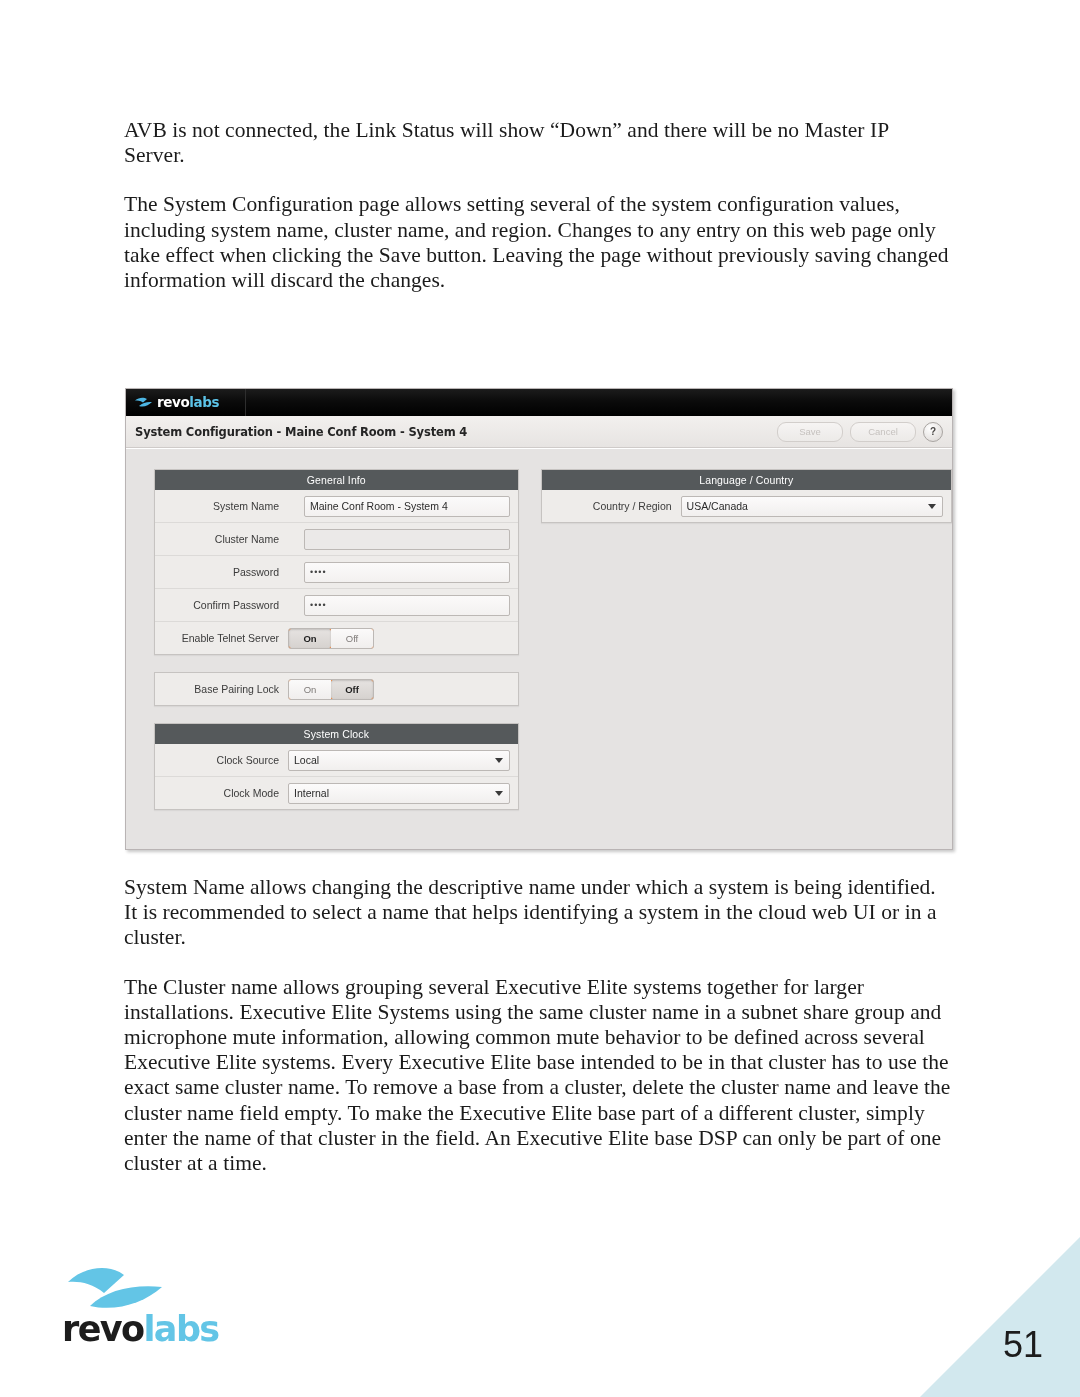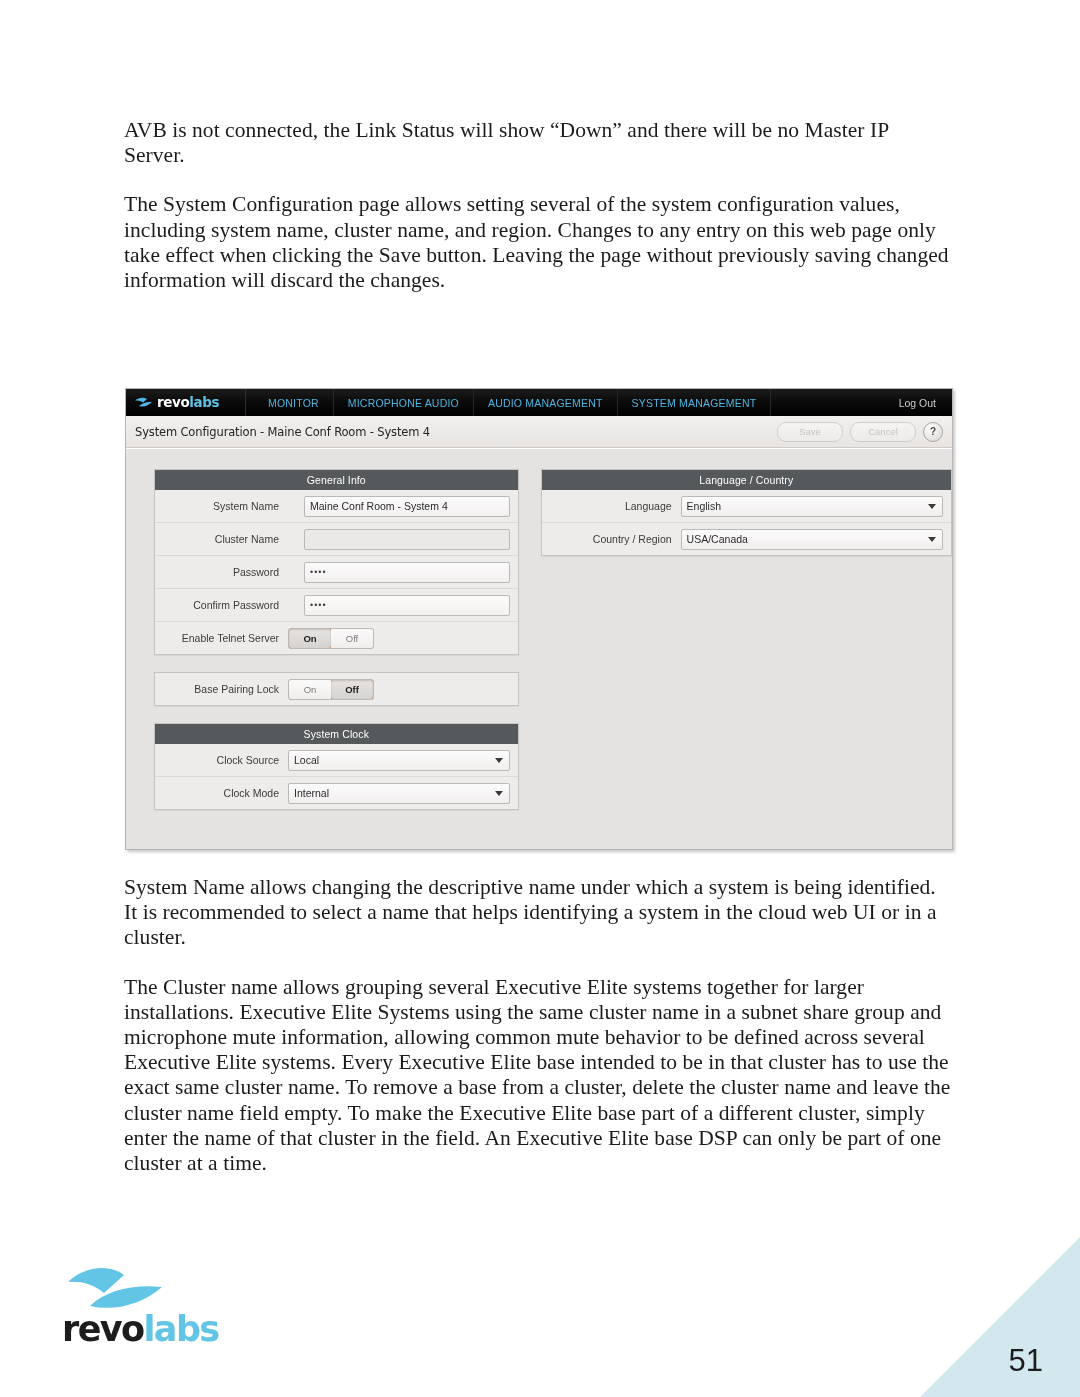--- a/index.html
+++ b/index.html
@@ -128,21 +128,21 @@
     height: 31px;
     background: linear-gradient(180deg,#f2f0ee 0%,#e7e4e2 100%);
     border-bottom: 1px solid #cfcbc9;
     display: flex;
     align-items: center;
     padding: 0 9px 0 9px;
     position: relative;
   }
   .title-text {
     font-family: "DejaVu Sans", sans-serif;
-    font-weight: normal;
+    font-weight: bold;
     font-size: 11.5px;
     color: #252525;
     letter-spacing: -0.15px;
   }
   .titlebar-actions {
     margin-left: auto;
     display: flex;
     align-items: center;
     gap: 7px;
   }
@@ -330,23 +330,23 @@
     right: 0;
     bottom: 0;
     width: 0;
     height: 0;
     border-left: 160px solid transparent;
     border-bottom: 160px solid #d2e8ee;
   }
   .page-number {
     position: absolute;
     right: 37px;
-    bottom: 18px;
-    font-family: "Liberation Sans", sans-serif;
-    font-size: 31px;
+    bottom: 31px;
+    font-family: "Liberation Sans", sans-serif;
+    font-size: 36px;
     color: #1c1c1c;
   }
 </style>
 </head>
 <body>
 
 <div class="page">
 
   <div class="content">
     <p class="body-text">AVB is not connected, the Link Status will show “Down” and there will be no Master IP Server.</p>
@@ -356,27 +356,20 @@
   <div class="screenshot">
 
     <div class="navbar">
       <div class="brand">
         <svg class="brand-bird" viewBox="0 0 38 26">
           <path d="M2 9 C10 2, 20 2, 26 6 L18 13 C12 9, 7 9, 2 9 Z" fill="#4db6e4"></path>
           <path d="M10 20 C17 13, 27 11, 36 12 C29 19, 20 23, 10 20 Z" fill="#4db6e4"></path>
         </svg>
         <span class="brand-text"><span class="revo">revo</span><span class="labs">labs</span></span>
       </div>
-      <div class="nav-items">
-        <div class="nav-item monitor">MONITOR</div>
-        <div class="nav-item">MICROPHONE AUDIO</div>
-        <div class="nav-item">AUDIO MANAGEMENT</div>
-        <div class="nav-item">SYSTEM MANAGEMENT</div>
-        <div class="nav-logout">Log Out</div>
-      </div>
     </div>
 
     <div class="titlebar">
       <div class="title-text">System Configuration - Maine Conf Room - System 4</div>
       <div class="titlebar-actions">
         <div class="pill-btn">Save</div>
         <div class="pill-btn">Cancel</div>
         <div class="help-btn">?</div>
       </div>
     </div>
@@ -461,29 +454,20 @@
               </div>
             </div>
           </div>
 
         </div>
 
         <div class="col-right">
           <div class="panel">
             <div class="panel-header">Language / Country</div>
             <div class="field-row">
-              <div class="field-label">Language</div>
-              <div class="field-control">
-                <div class="select-box">
-                  <span>English</span>
-                  <span class="select-arrow"></span>
-                </div>
-              </div>
-            </div>
-            <div class="field-row">
               <div class="field-label">Country / Region</div>
               <div class="field-control">
                 <div class="select-box">
                   <span>USA/Canada</span>
                   <span class="select-arrow"></span>
                 </div>
               </div>
             </div>
           </div>
         </div>

